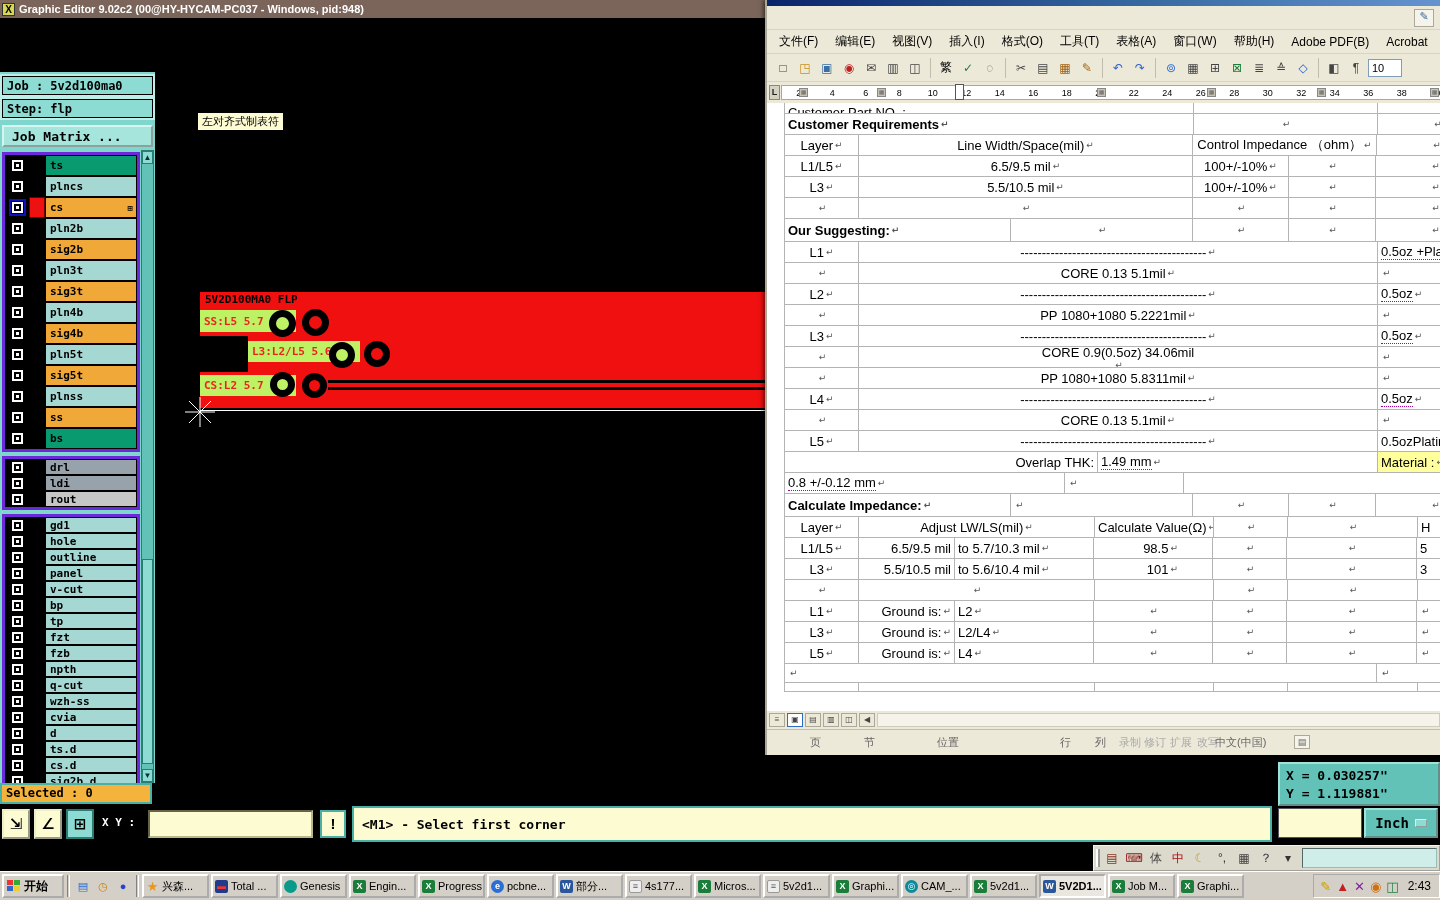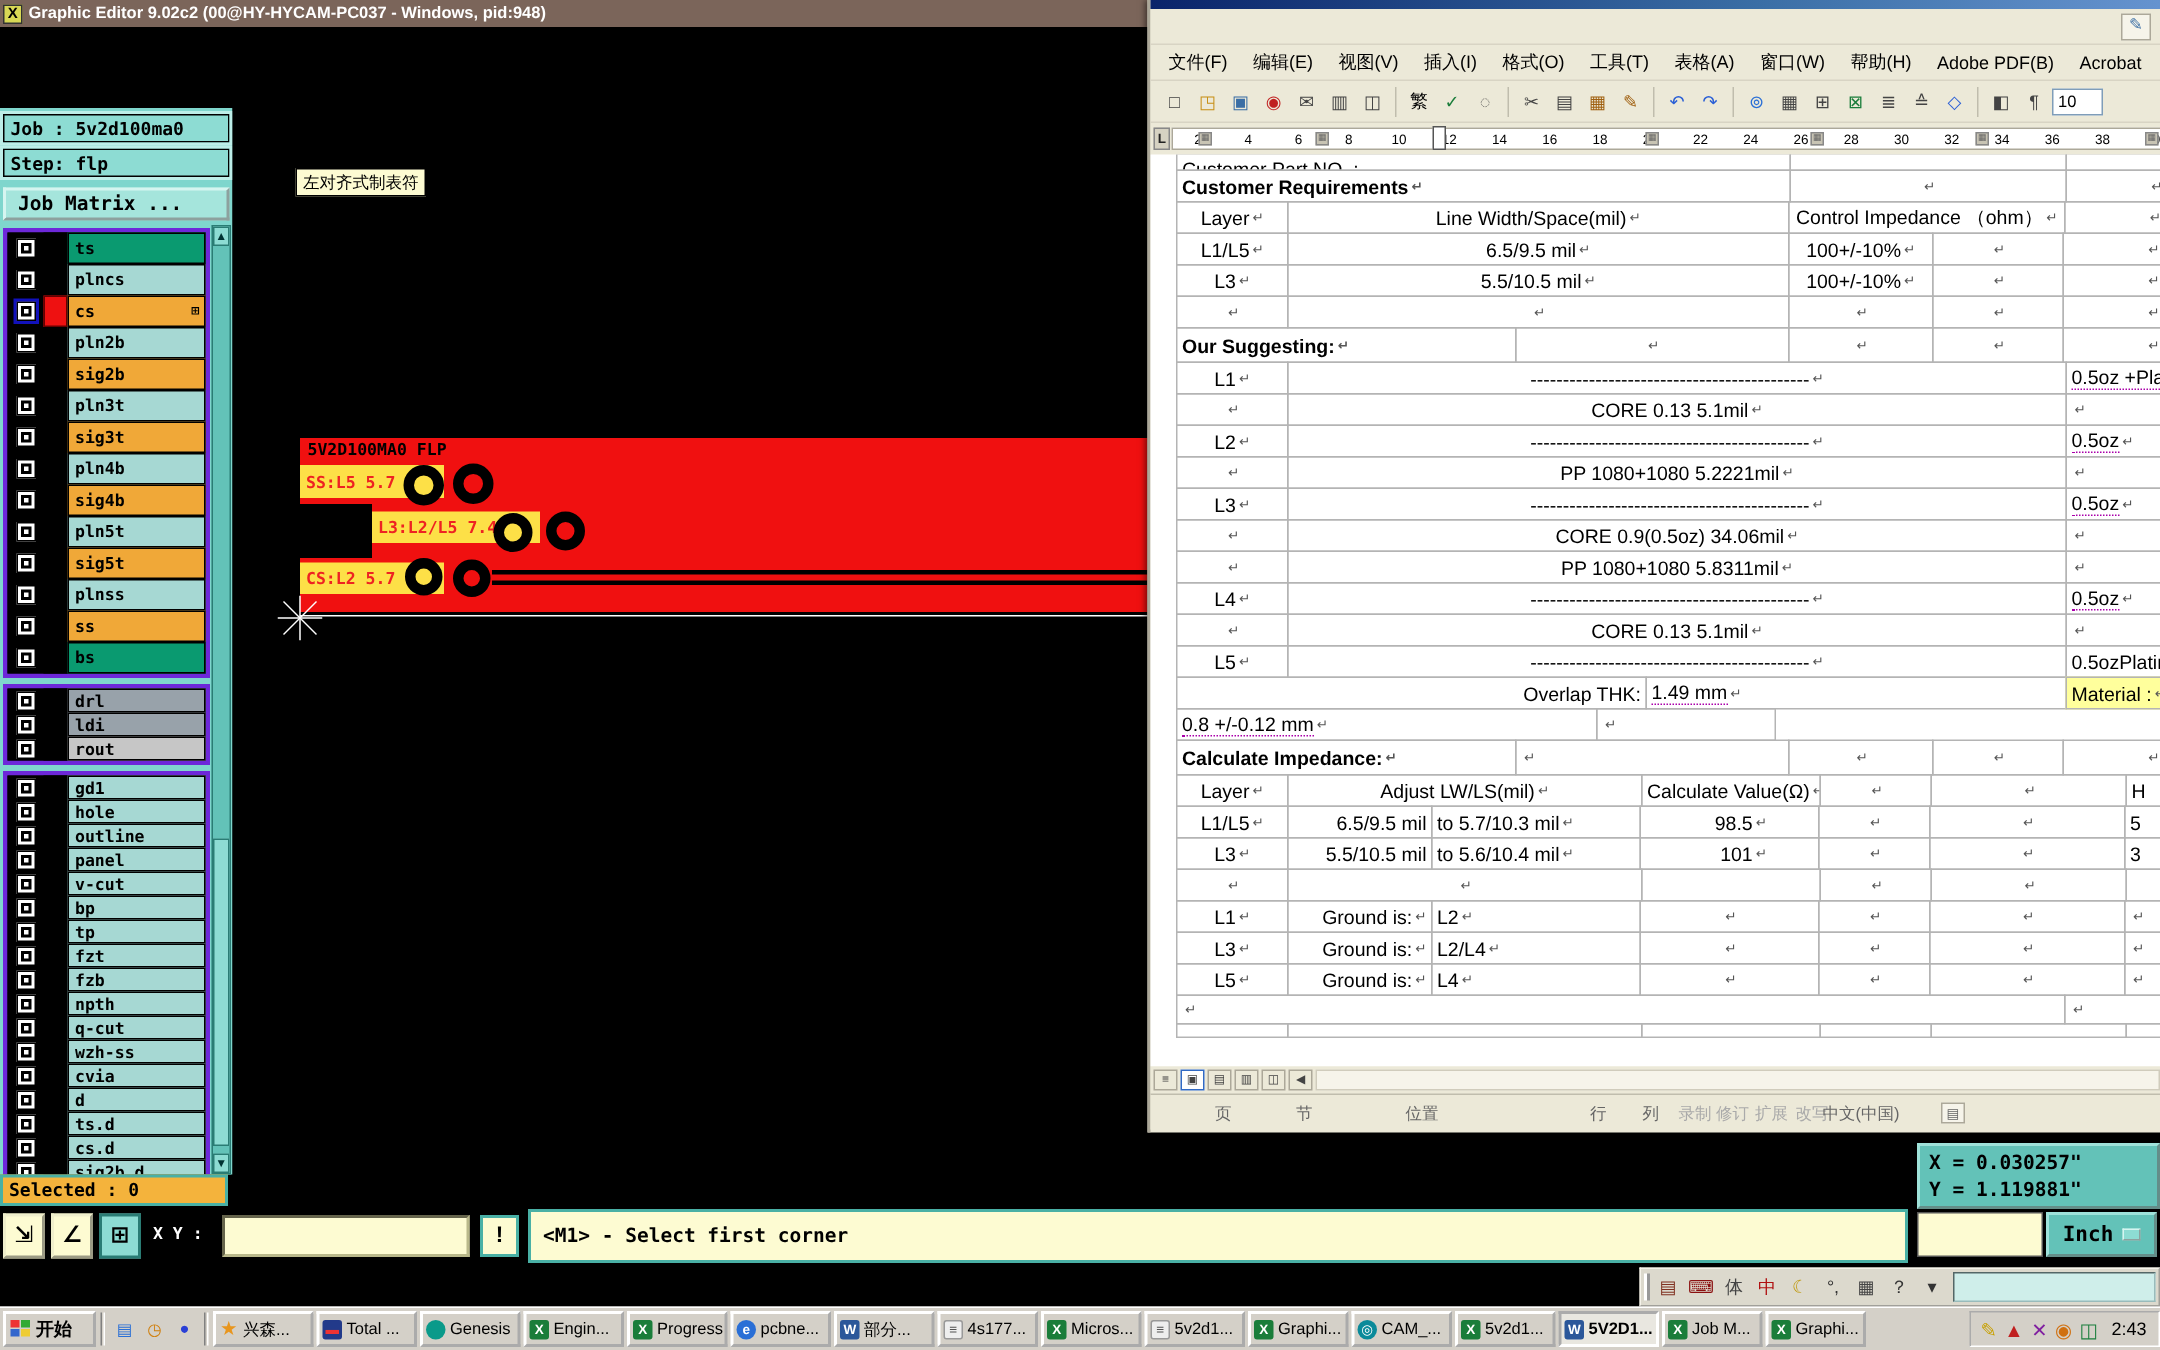--- a/index.html
+++ b/index.html
@@ -50,21 +50,21 @@
   font-size:8px;text-align:center;line-height:12px;color:#033}
 #lscroll .thumb{position:absolute;left:0;top:408px;width:11px;height:205px;background:#8ddcd3;border:1px solid #2a7c74}
 
 
 #canvas{position:absolute;left:155px;top:72px;width:1285px;height:734px;background:#000;overflow:hidden}
 #tooltip{position:absolute;left:42px;top:40px;background:#fdfbd2;border:1px solid #000;
   font-size:11px;padding:1px 4px;color:#000;font-family:"Liberation Sans",sans-serif}
 #band{position:absolute;left:45px;top:220px;width:565px;height:116px;background:#f01010}
 #band .art-title{position:absolute;left:5px;top:1px;color:#000;
   font-family:"DejaVu Sans Mono",monospace;font-weight:bold;font-size:11px}
-.blabel{position:absolute;background:#fde047;color:#e22;display:flex;align-items:center;padding-left:4px;
+.blabel{position:absolute;background:#bef264;color:#e22;display:flex;align-items:center;padding-left:4px;
   font-family:"DejaVu Sans Mono",monospace;font-weight:bold;font-size:11px}
 .bnotch{position:absolute;background:#000}
 .donut{position:absolute;border-radius:50%;border:7px solid #000;background:transparent}
 .trace{position:absolute;height:3px;background:#000}
 #wline{position:absolute;left:45px;top:338px;width:565px;height:1px;background:#fff}
 #xhair{position:absolute;left:30px;top:325px}
 
 
 #sel-box{position:absolute;left:0;top:783px;width:152px;height:21px;background:#f4b33c;
   border:2px solid #49b0a5;font-family:"DejaVu Sans Mono",monospace;font-weight:bold;font-size:12px;
@@ -514,21 +514,21 @@
       <div class="arr" style="top:0">▲</div>
       <div class="thumb"></div>
       <div class="arr" style="bottom:0">▼</div>
     </div>
 
     <div id="canvas">
       <div id="band">
         <div class="art-title">5V2D100MA0 FLP</div>
         <div class="bnotch" style="left:0;top:44px;width:48px;height:36px"></div>
         <div class="blabel" style="left:0;top:18px;width:96px;height:22px">SS:L5 5.7</div>
-        <div class="blabel" style="left:48px;top:49px;width:112px;height:21px">L3:L2/L5 7.4</div>
+        <div class="blabel" style="left:48px;top:49px;width:112px;height:21px">L3:L2/L5 5.6</div>
         <div class="blabel" style="left:0;top:83px;width:96px;height:21px">CS:L2 5.7</div>
         <div id="donuts">
             <div class="donut" style="left: 69px; top: 18px; width: 27px; height: 27px;"></div>
             <div class="donut" style="left: 102px; top: 17px; width: 27px; height: 27px;"></div>
             <div class="donut" style="left: 129px; top: 50px; width: 26px; height: 26px;"></div>
             <div class="donut" style="left: 164px; top: 49px; width: 26px; height: 26px;"></div>
             <div class="donut" style="left: 70px; top: 80px; width: 25px; height: 25px;"></div>
             <div class="donut" style="left: 102px; top: 81px; width: 25px; height: 25px;"></div>
           </div>
         <div class="trace" style="left:128px;top:88px;width:437px"></div>
@@ -827,21 +827,21 @@
             </div>
             <div class="tcell al" style="width: 120px; height: 22px;">
               <span class="dot">0.5oz</span>
               <span class="pil">↵</span>
             </div>
           </div>
           <div class="trow" style="height: 22px;">
             <div class="tcell ac" style="width: 75px; height: 22px;">
               <span class="pil">↵</span>
             </div>
-            <div class="tcell ac" style="width: 520px; height: 22px;">
+            <div class="tcell ac" style="width: 520px; height: 22px; flex-direction: column;">
               <span>CORE  0.9(0.5oz)  34.06mil</span>
               <span class="pil">↵</span>
             </div>
             <div class="tcell al" style="width: 120px; height: 22px;">
               <span class="pil">↵</span>
             </div>
           </div>
           <div class="trow" style="height: 22px;">
             <div class="tcell ac" style="width: 75px; height: 22px;">
               <span class="pil">↵</span>

